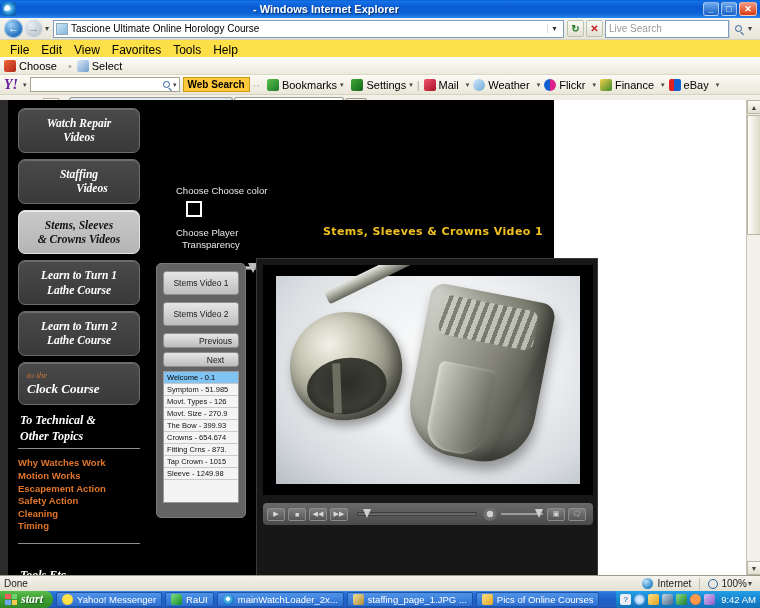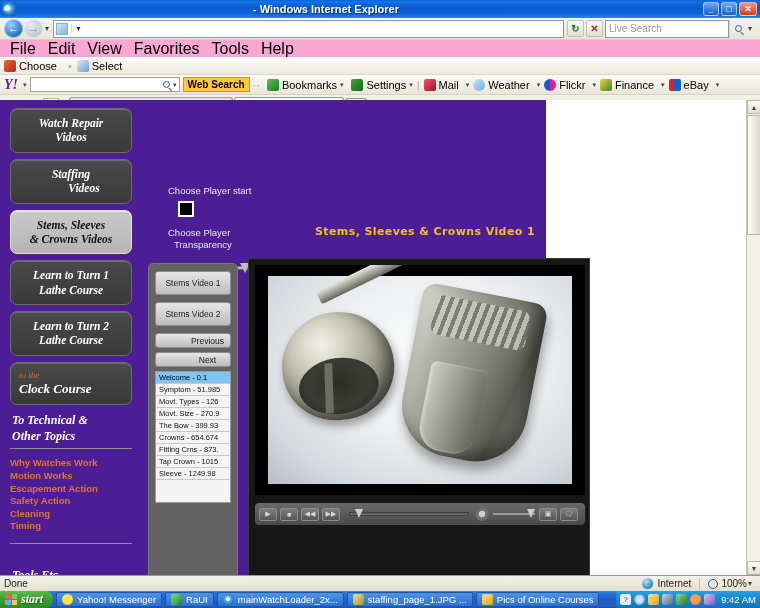--- a/index.html
+++ b/index.html
@@ -64,21 +64,21 @@
   .sqbtn { width:17px;height:17px;border:1px solid #b9c4b0;background:linear-gradient(to bottom,#fbfbf7,#e3e0d2);
            display:flex;align-items:center;justify-content:center;margin-right:2px;border-radius:2px;font-weight:bold;font-size:10px;}
   .sqbtn.go { color:#1d7a25; }
   .sqbtn.stop { color:#c02020; }
   .searchbox { width:124px;height:18px;background:#fff;border:1px solid #7f9db9;display:flex;align-items:center;padding:0 3px;}
   .searchbox .ph { flex:1;color:#999;font-size:10px; }
   .search-go { width:18px;height:18px;border-left:1px solid #cfd6dd;display:flex;align-items:center;justify-content:center;}
   .mag { display:inline-block;width:7px;height:7px;border:1.4px solid #2a5d9e;border-radius:50%;position:relative;}
   .mag::after{content:"";position:absolute;right:-3px;bottom:-3px;width:4px;height:1.4px;background:#2a5d9e;transform:rotate(45deg);}
 
-  .menurow { height:17px; background:#f9a8d4; font-size:16px; color:#000; }
+  .menurow { height:17px; background:#fde047; font-size:12px; color:#000;align-items:flex-end; }
   .menurow .mi { padding:0 6px; }
 
   .cvtrow { height:18px; background: linear-gradient(to bottom,#fdfdfa,#ece9dc); border-bottom:1px solid #dcd8c9; font-size:11px; }
   .cvtrow .item { display:flex;align-items:center; margin-right:6px; }
   .cvtrow .sep { color:#b0aa99; margin:0 5px; }
   .mini-ico { width:12px;height:12px;margin-right:3px;border-radius:2px; }
 
   .yrow { height:20px; background: linear-gradient(to bottom,#fbfaf4,#eae7d9); border-bottom:1px solid #d6d2c2; font-size:11px;}
   .ylogo { font-family:"Liberation Serif",serif; font-weight:bold; font-style:italic; color:#6b1f9e; font-size:14px; margin-right:2px;}
   .ysearch { width:150px;height:15px;background:#fff;border:1px solid #a9a48f;display:flex;align-items:center;padding:0 2px;margin:0 3px;}
@@ -108,21 +108,21 @@
   .cmd { display:flex;align-items:center;margin-left:6px;}
   .cmd-ico { width:14px;height:13px;margin-right:3px;border-radius:2px;}
   .cmd .ycaret{margin-left:4px;}
   .cmd-sep { width:1px;height:14px;background:#c4c0b0;margin:0 5px;}
 
   
   .pagearea {
     position:absolute; left:0; top:100px; width:760px; height:475px;
     background:#2b2b2b; overflow:hidden;
   }
-  .page-inner { position:absolute; left:0; top:0; width:546px; height:475px; background:#4c1d95; }
+  .page-inner { position:absolute; left:8px; top:0; width:546px; height:475px; background:#000000; }
   .page-rightstrip { position:absolute; left:546px; top:0; width:205px; height:475px; background:#ffffff; }
   .vscroll {
     position:absolute; right:0; top:0; width:14px; height:475px;
     background:#f1f0e9; border-left:1px solid #c8c5b6;
   }
   .vscroll .arrow { width:14px;height:14px;background:linear-gradient(to bottom,#fbfbf7,#e3e0d2);border:1px solid #b9b5a5;
                     display:flex;align-items:center;justify-content:center;font-size:7px;color:#444;}
   .vscroll .thumb { position:absolute;top:15px;left:0;width:14px;height:120px;
                     background:linear-gradient(to right,#fdfdfa,#ddd9c9);border:1px solid #b9b5a5;}
   .vscroll .arrow.bot { position:absolute; bottom:0; }
@@ -155,21 +155,21 @@
                    background:linear-gradient(to bottom,#e8e8e8,#9a9a9a); border:1px solid #6d6d6d;}
   .slider .knob { position:absolute; right:-2px; top:0; width:0;height:0;
                   border-left:5px solid transparent;border-right:5px solid transparent;border-top:10px solid #bdbdbd;}
 
   
   .vidtitle { position:absolute; left:250px; top:125px; width:350px; text-align:center;
               color:#f0c020; font-weight:bold; font-size:11px; letter-spacing:.4px;
               font-family:"DejaVu Sans", sans-serif; }
 
   
-  .listpanel { position:absolute; left:148px; top:163px; width:90px; height:329px;
+  .listpanel { position:absolute; left:148px; top:163px; width:90px; height:255px;
                background:#636363; border-radius:5px 5px 5px 5px; border:1px solid #7a7a7a; padding:7px 6px;}
   .gbtn { width:100%; height:24px; margin-bottom:7px; border:1px solid #8e8e8e; border-radius:3px;
           background: linear-gradient(to bottom,#e6e6e6,#bdbdbd);
           color:#1a1a1a; font-size:8.5px; display:flex;align-items:center;justify-content:center;}
   .gbtn.sm { height:15px; margin-bottom:4px;padding-left:29px; }
   .clist { width:100%; background:#f4f4f4; border:1px solid #9a9a9a; margin-top:4px; }
   .citem { height:12px; border-bottom:1px solid #c9c9c9; font-size:7.5px; color:#111;
            display:flex; align-items:center; padding-left:3px; white-space:nowrap; overflow:hidden;}
   .citem.sel { background:#7fc4f2; color:#000; }
   .clist-pad { height:22px; background:#f4f4f4; }
@@ -265,20 +265,21 @@
     <div class="row navrow">
       <div class="navbtn back">
           <span>←</span>
         </div>
       <div class="navbtn fwd">
           <span>→</span>
         </div>
       <div class="dropdot">▾</div>
       <div class="addrbox">
         <div class="addr-ico"></div>
+        <div class="addr-text">Tascione Ultimate Online Horology Course</div>
         <div class="addr-caret">▾</div>
       </div>
       <div class="sqbtn go">↻</div>
       <div class="sqbtn stop">✕</div>
       <div class="searchbox">
         <div class="ph" placeholder="Live Search">Live Search</div>
       </div>
       <div class="search-go">
           <span class="mag"></span>
         </div>
@@ -442,21 +443,21 @@
           <a href="#">Cleaning</a>
           <a href="#">Timing</a>
         </div>
         <div class="hr" style="margin-top:10px;"></div>
         <div class="gap"></div>
         <div class="sec-head" style="margin:0 0 4px 2px;">Tools Etc.</div>
 
       </div>
 
       <div class="opts">
-        <div class="lbl">Choose Player start</div>
+        <div class="lbl">Choose Choose color</div>
         <div class="swatch"></div>
         <div class="lbl">
           <span>Choose Player</span><br>
           <span style="padding-left:6px;">Transparency</span>
         </div>
         <div class="slider">
           <div class="track"></div>
           <div class="knob"></div>
         </div>
       </div>

